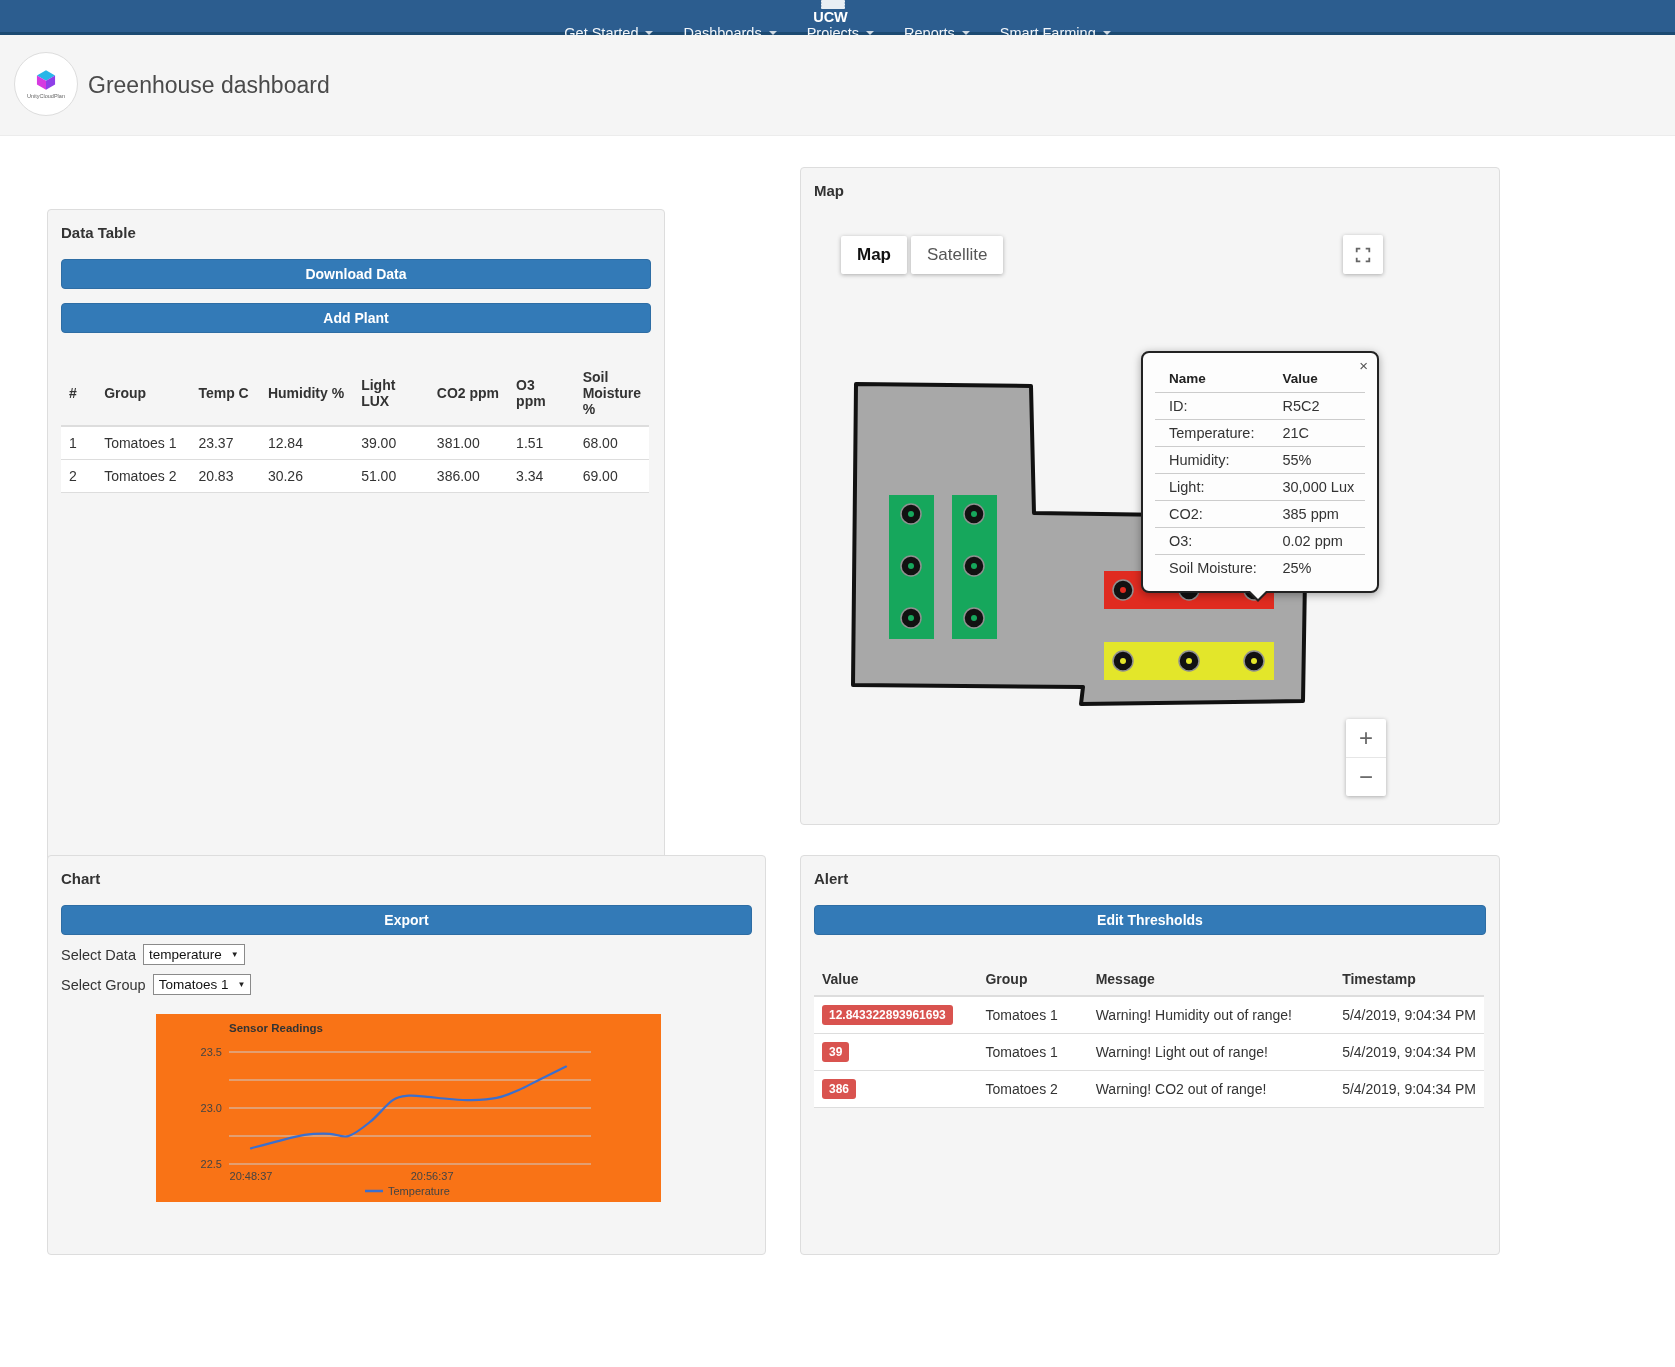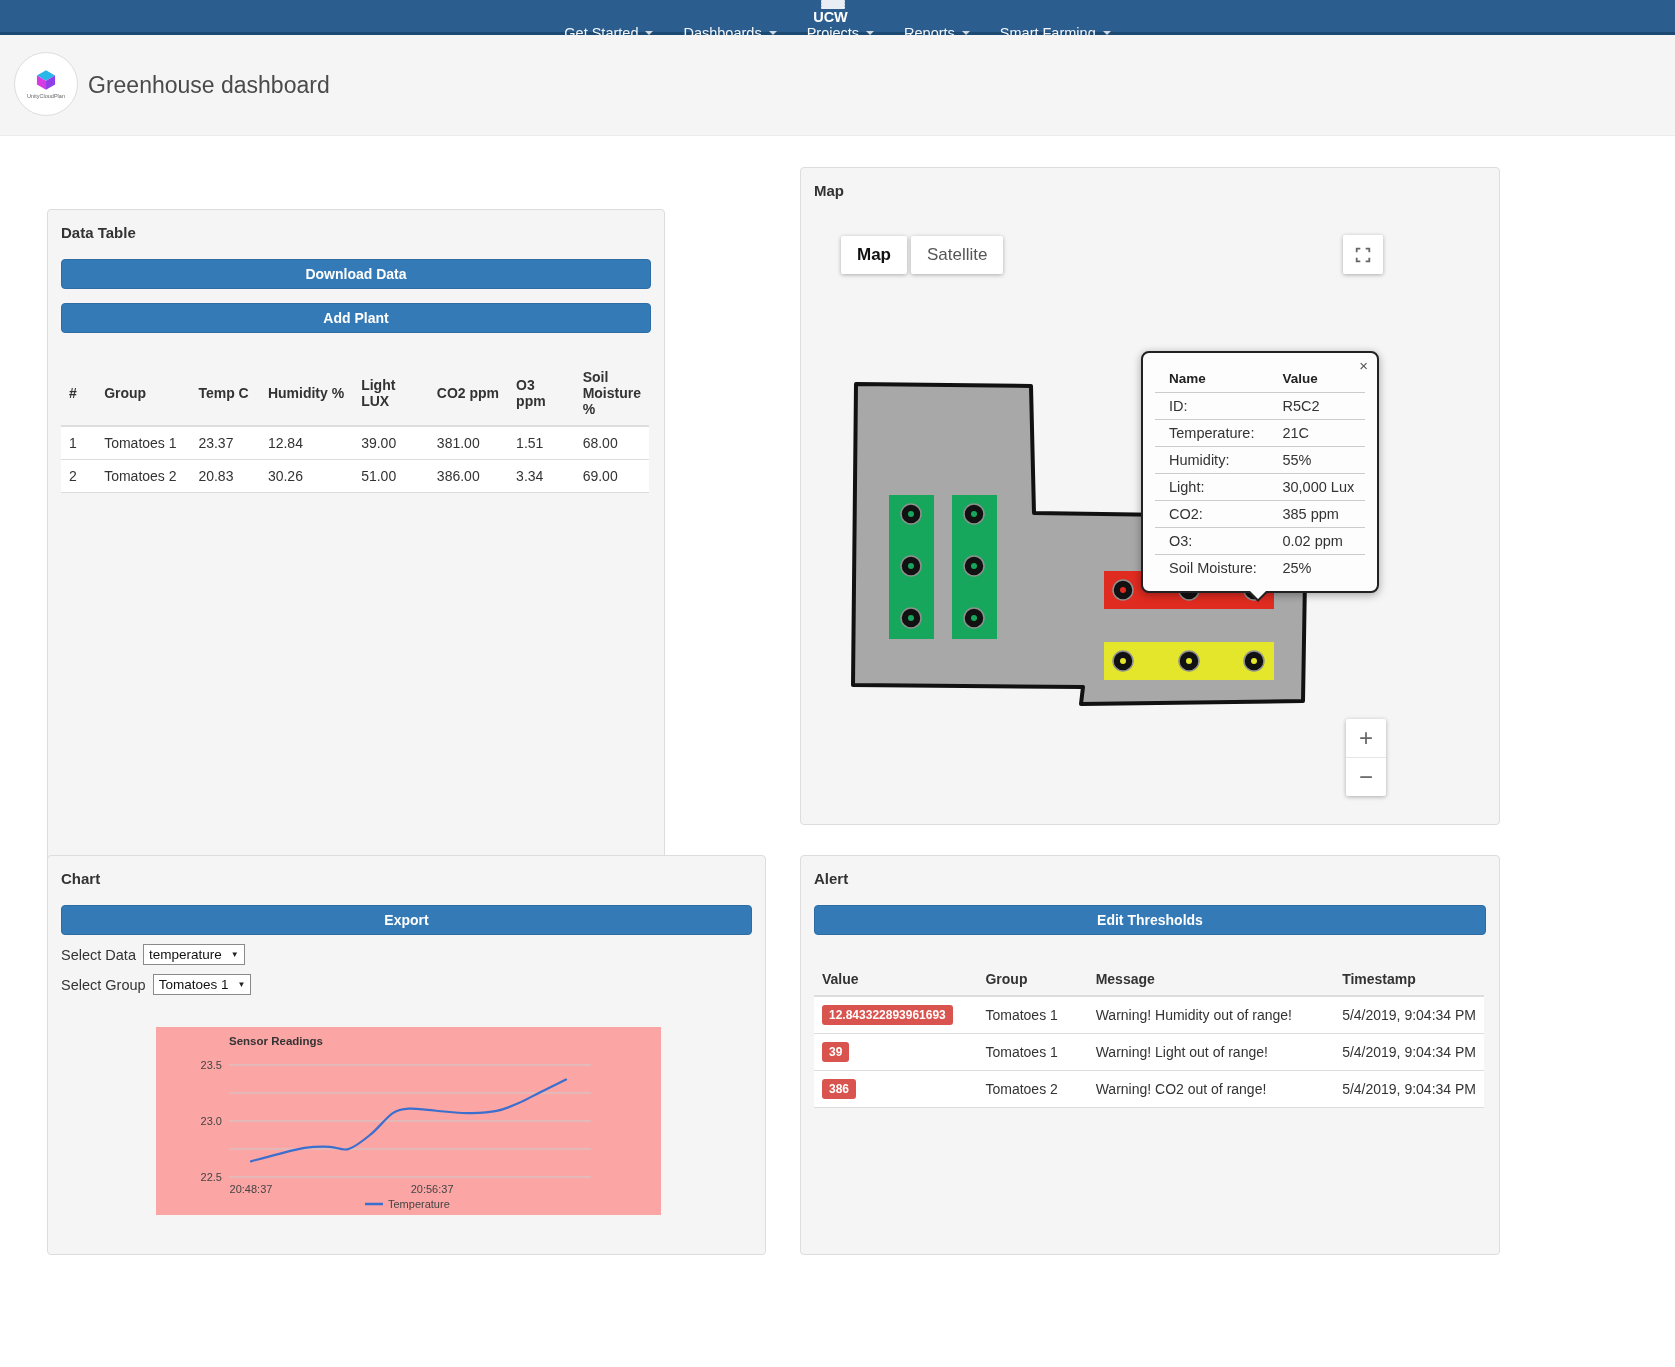--- a/index.html
+++ b/index.html
@@ -67,21 +67,21 @@
   .popup-close { position:absolute; right:9px; top:5px; font-size:15px; color:#555; cursor:pointer; line-height:1; }
   .map-popup table { width:100%; border-collapse:collapse; margin-top:6px; }
   .map-popup th { text-align:left; font-size:13.5px; font-weight:bold; color:#222; padding:4px 6px 6px 14px; border-bottom:1px solid #ccc; }
   .map-popup td { font-size:14.5px; color:#333; padding:5px 6px 5px 14px; border-bottom:1px solid #ccc; }
   .map-popup tr:last-child td { border-bottom:none; }
 
   
   .select-row { margin:9px 0 0 13px; font-size:14.5px; color:#333; display:flex; align-items:center; gap:7px; }
   .fake-select { display:inline-flex; align-items:center; gap:9px; border:1px solid #8a8a8a; background:#fff; padding:2px 5px; font-size:13.5px; color:#111; cursor:pointer; }
   .fake-select .fs-caret { font-size:8px; color:#222; }
-  .chart-box { position:absolute; left:108px; top:171px; width:505px; height:188px; background:#fca5a5; }
+  .chart-box { position:absolute; left:108px; top:158px; width:505px; height:188px; background:#f97316; }
   svg text { font-family:"Liberation Sans", sans-serif; }
 
   
   #alert-table th:nth-child(1){width:158px;} #alert-table th:nth-child(2){width:108px;}
   #alert-table th:nth-child(3){width:252px;}
   .badge-danger { display:inline-block; background:#d9534f; color:#fff; font-weight:bold; font-size:12px; padding:3px 7px; border-radius:3px; }
 </style>
 </head>
 <body>
 

